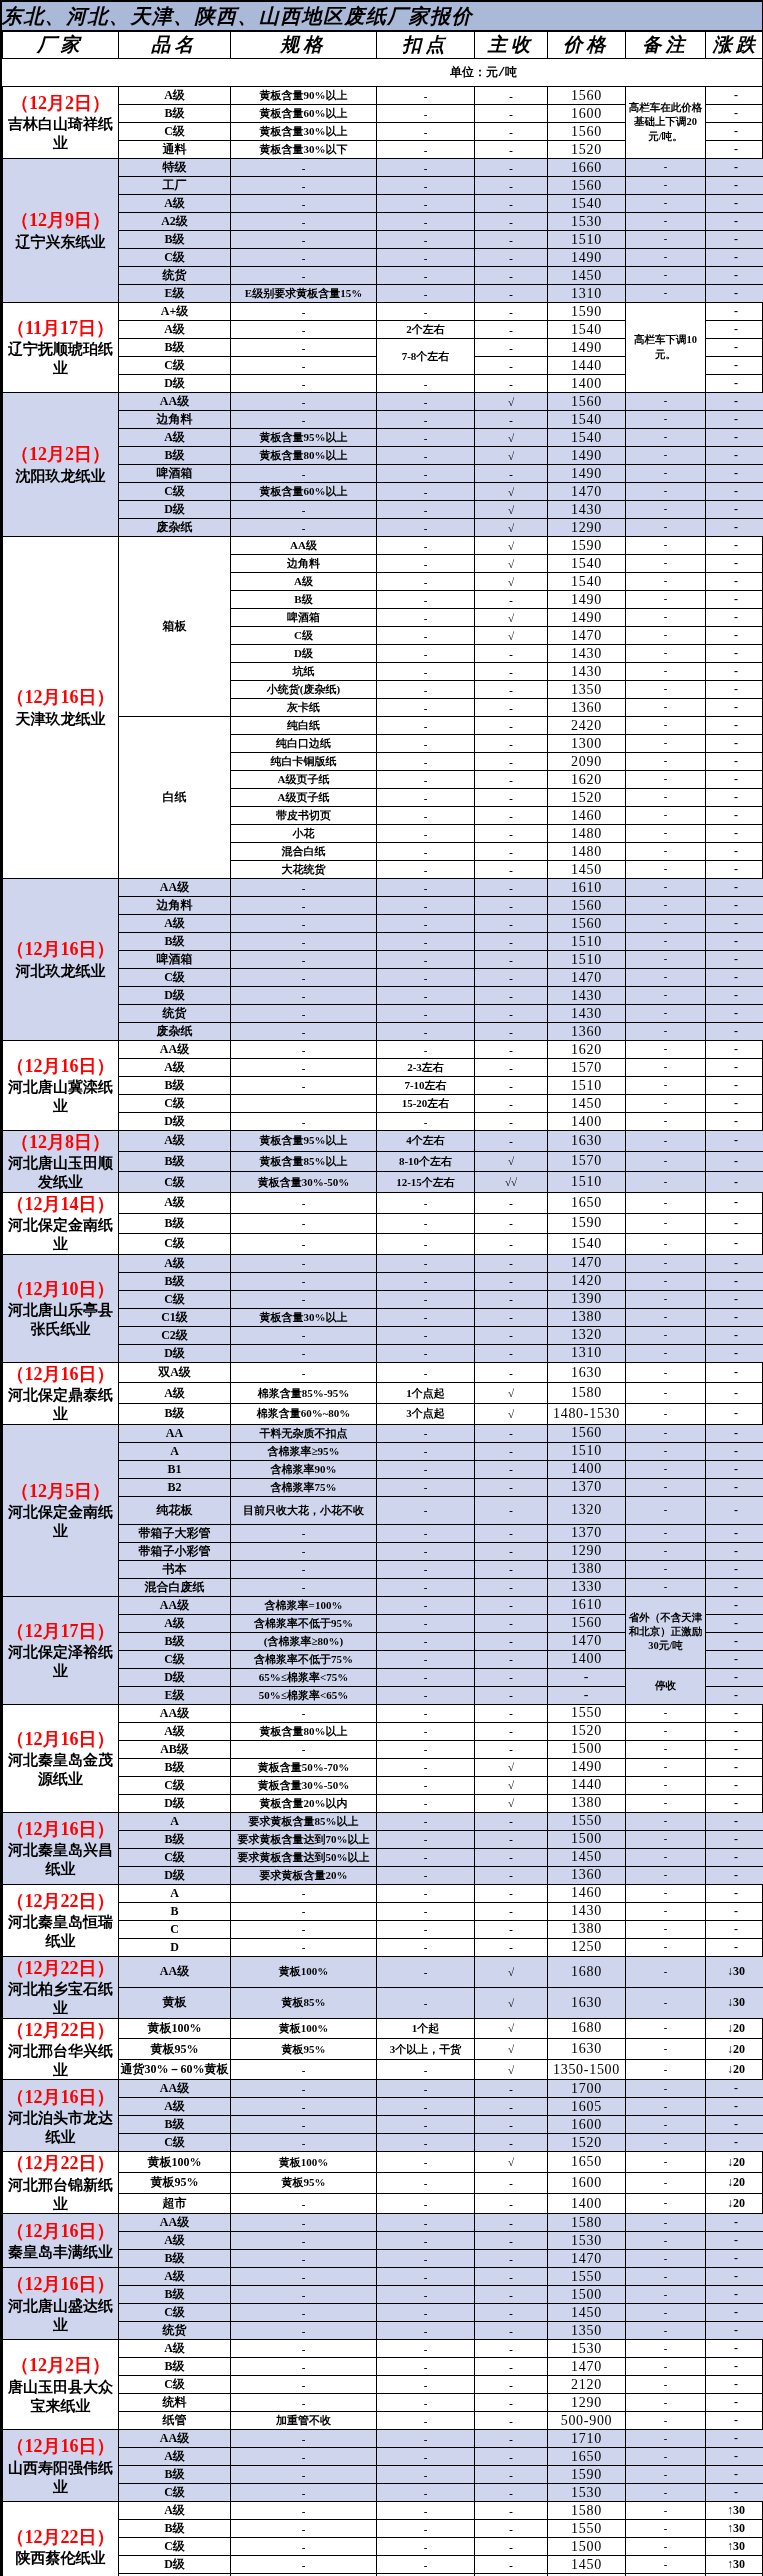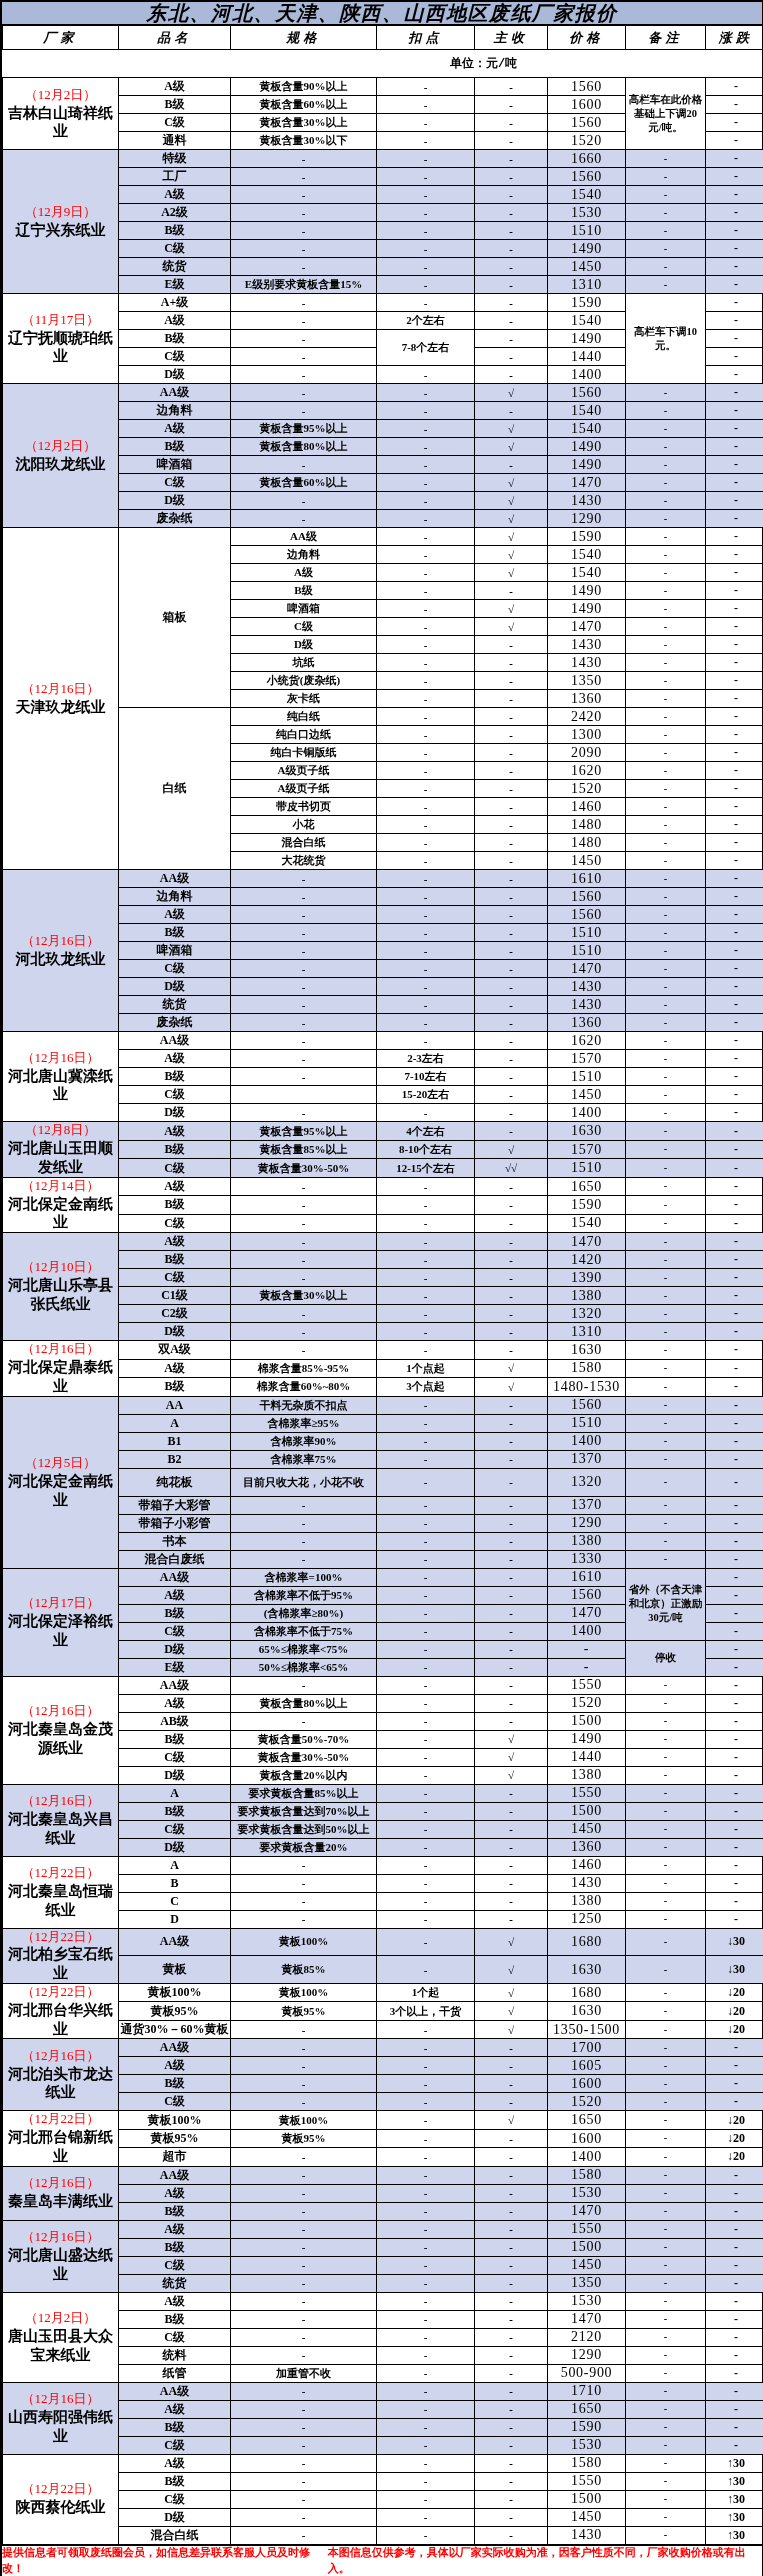--- a/index.html
+++ b/index.html
@@ -1,37 +1,37 @@
 <!DOCTYPE html>
 <html style="font-size:11px"><head>
 <meta charset="utf-8">
 <style>
   * { margin:0; padding:0; box-sizing:border-box; }
   body { background:#fff; font-family:"Liberation Serif", serif; }
   #sheet { width:764px; border:2.1px solid #000; background:#fff; }
-  #title-bar { height:23px; display:flex; align-items:center; justify-content:center;
+  #title-bar { height:29px; display:flex; align-items:center; 
     border-bottom:0.7px solid #000; }
   #title-bar .t { font-size:20px; font-weight:bold; letter-spacing:1.4px; font-style:italic; }
   table { width:100%; border-collapse:collapse; table-layout:fixed; }
   col.c-factory{width:116px} col.c-pin{width:112px} col.c-spec{width:146px}
   col.c-kou{width:98px} col.c-shou{width:73px} col.c-price{width:78px}
   col.c-remark{width:80px} col.c-change{width:61px}
   th, td { border:0.7px solid #000; text-align:center; vertical-align:middle;
     overflow:hidden; padding:0 1.4px; color:#000; }
   thead tr { height:24.4px; }
-  th { font-size:13px; font-weight:bold; letter-spacing:4.2px; font-style:italic;text-align:center; }
+  th { font-size:19px; font-weight:bold; letter-spacing:4.2px; font-style:italic;text-align:center; }
   tr.unit-row { height:28px; }
   tr.unit-row td { border-left:none; border-right:none; text-align:left; }
   tr.unit-row td span { padding-left:446px; font-size:12px; font-weight:bold;font-family:Liberation Mono, monospace; }
   tbody tr { height:18px; }
   tbody tr.tall { height:28px; }
   tr.block-start td { border-top:1.4px solid #000; }
   td.lav { background:#cfd5ec; }
   td.factory-cell { padding:0 2.1px; }
-  .f-date { color:#ff0000; font-weight:normal; font-size:13px; line-height:1.3; }
+  .f-date { color:#ff0000; font-weight:bold; font-size:18px; line-height:1.3; }
   .f-name { font-weight:bold; font-size:15px; line-height:1.25; }
   td.col0, td.col1, td.col2 { font-size:11px; font-weight:bold; }
   td.col0 { font-size:12px; }
   td.col3 { font-size:11px; font-weight:bold; font-style:italic; }
   td.col4 { font-size:14px; font-weight:500; letter-spacing:0.7px; }
   td.col5 { font-size:10.5px; font-weight:bold; line-height:1.35; }
   td.col6 { font-size:12px; font-weight:bold; }
   #footer { height:31px; border-top:1.4px solid #000; display:flex; flex-direction:row;
     align-items:center; justify-content:center; }
   #footer div { color:#ff0000; font-weight:bold; font-size:11px; line-height:1.45; }

